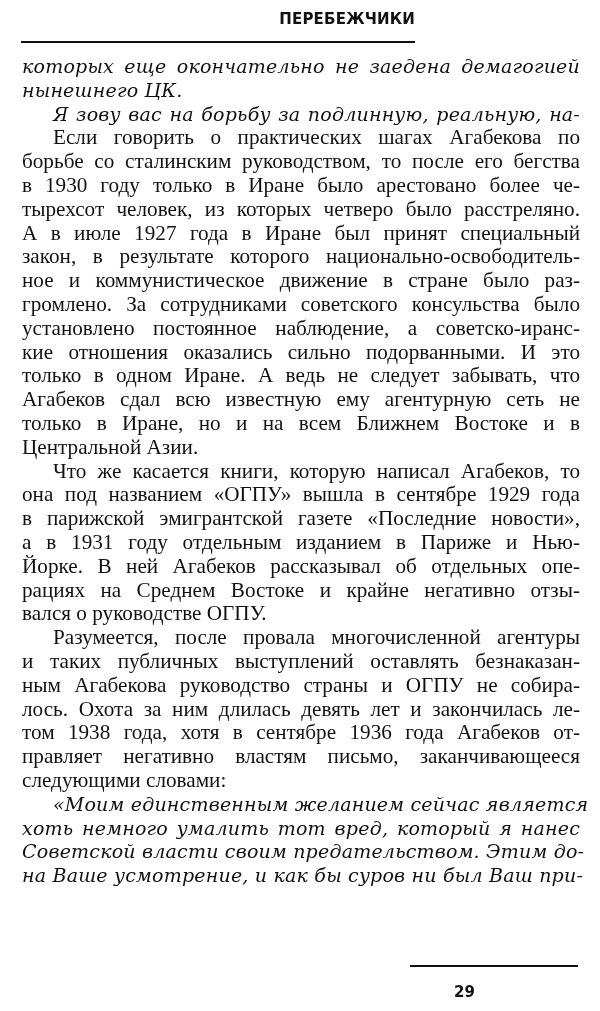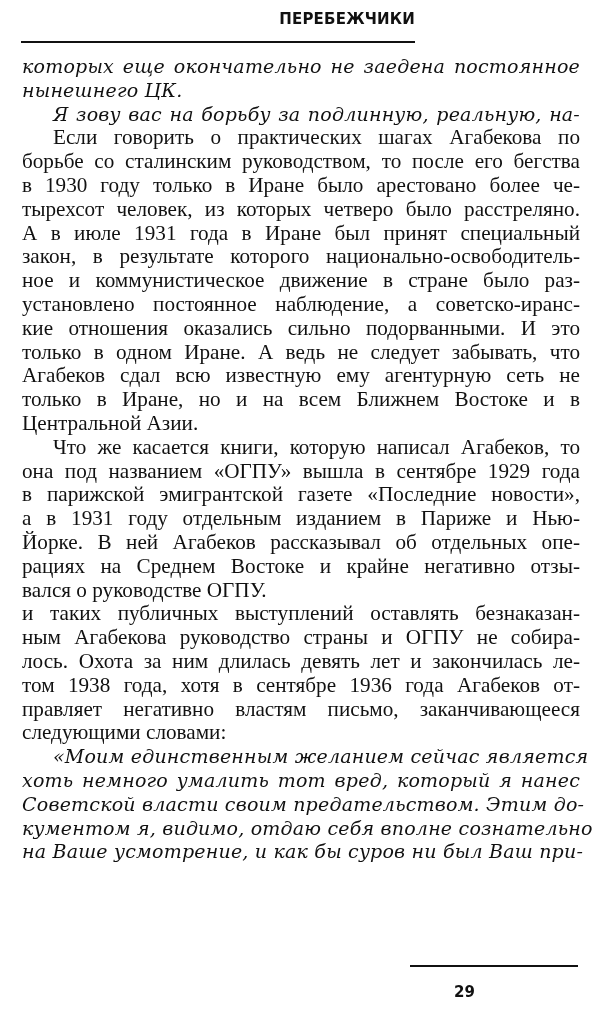--- a/index.html
+++ b/index.html
@@ -24,51 +24,52 @@
   }
 </style>
 </head>
 <body>
 
 <div>
   <div class="running-head">ПЕРЕБЕЖЧИКИ</div>
   <div class="head-rule"></div>
 
   <div class="text-block" id="text-block">
-      <span class="ln it">которых еще окончательно не заедена постоянное</span>
+      <span class="ln it">которых еще окончательно не заедена демагогией</span>
       <span class="ln it last">нынешнего ЦК.</span>
       <span class="ln it indent">Я зову вас на борьбу за подлинную, реальную, на-</span>
       <span class="ln indent">Если говорить о практических шагах Агабекова по</span>
       <span class="ln">борьбе со сталинским руководством, то после его бегства</span>
       <span class="ln">в 1930 году только в Иране было арестовано более че-</span>
       <span class="ln">тырехсот человек, из которых четверо было расстреляно.</span>
-      <span class="ln">А в июле 1931 года в Иране был принят специальный</span>
+      <span class="ln">А в июле 1927 года в Иране был принят специальный</span>
       <span class="ln">закон, в результате которого национально-освободитель-</span>
       <span class="ln">ное и коммунистическое движение в стране было раз-</span>
+      <span class="ln">громлено. За сотрудниками советского консульства было</span>
       <span class="ln">установлено постоянное наблюдение, а советско-иранс-</span>
       <span class="ln">кие отношения оказались сильно подорванными. И это</span>
       <span class="ln">только в одном Иране. А ведь не следует забывать, что</span>
       <span class="ln">Агабеков сдал всю известную ему агентурную сеть не</span>
       <span class="ln">только в Иране, но и на всем Ближнем Востоке и в</span>
       <span class="ln last">Центральной Азии.</span>
       <span class="ln indent">Что же касается книги, которую написал Агабеков, то</span>
       <span class="ln">она под названием «ОГПУ» вышла в сентябре 1929 года</span>
       <span class="ln">в парижской эмигрантской газете «Последние новости»,</span>
       <span class="ln">а в 1931 году отдельным изданием в Париже и Нью-</span>
       <span class="ln">Йорке. В ней Агабеков рассказывал об отдельных опе-</span>
       <span class="ln">рациях на Среднем Востоке и крайне негативно отзы-</span>
       <span class="ln last">вался о руководстве ОГПУ.</span>
+      <span class="ln indent">Разумеется, после провала многочисленной агентуры</span>
       <span class="ln">и таких публичных выступлений оставлять безнаказан-</span>
       <span class="ln">ным Агабекова руководство страны и ОГПУ не собира-</span>
       <span class="ln">лось. Охота за ним длилась девять лет и закончилась ле-</span>
       <span class="ln">том 1938 года, хотя в сентябре 1936 года Агабеков от-</span>
       <span class="ln">правляет негативно властям письмо, заканчивающееся</span>
       <span class="ln last">следующими словами:</span>
       <span class="ln it indent">«Моим единственным желанием сейчас является</span>
       <span class="ln it">хоть немного умалить тот вред, который я нанес</span>
       <span class="ln it">Советской власти своим предательством. Этим до-</span>
-      <span class="ln it">кументом я, видимо, отдаю себя вполне сознательно</span>
       <span class="ln it">на Ваше усмотрение, и как бы суров ни был Ваш при-</span>
     </div>
 
   <div class="foot-rule"></div>
   <div class="page-number">29</div>
 </div>
 
 </body></html>

